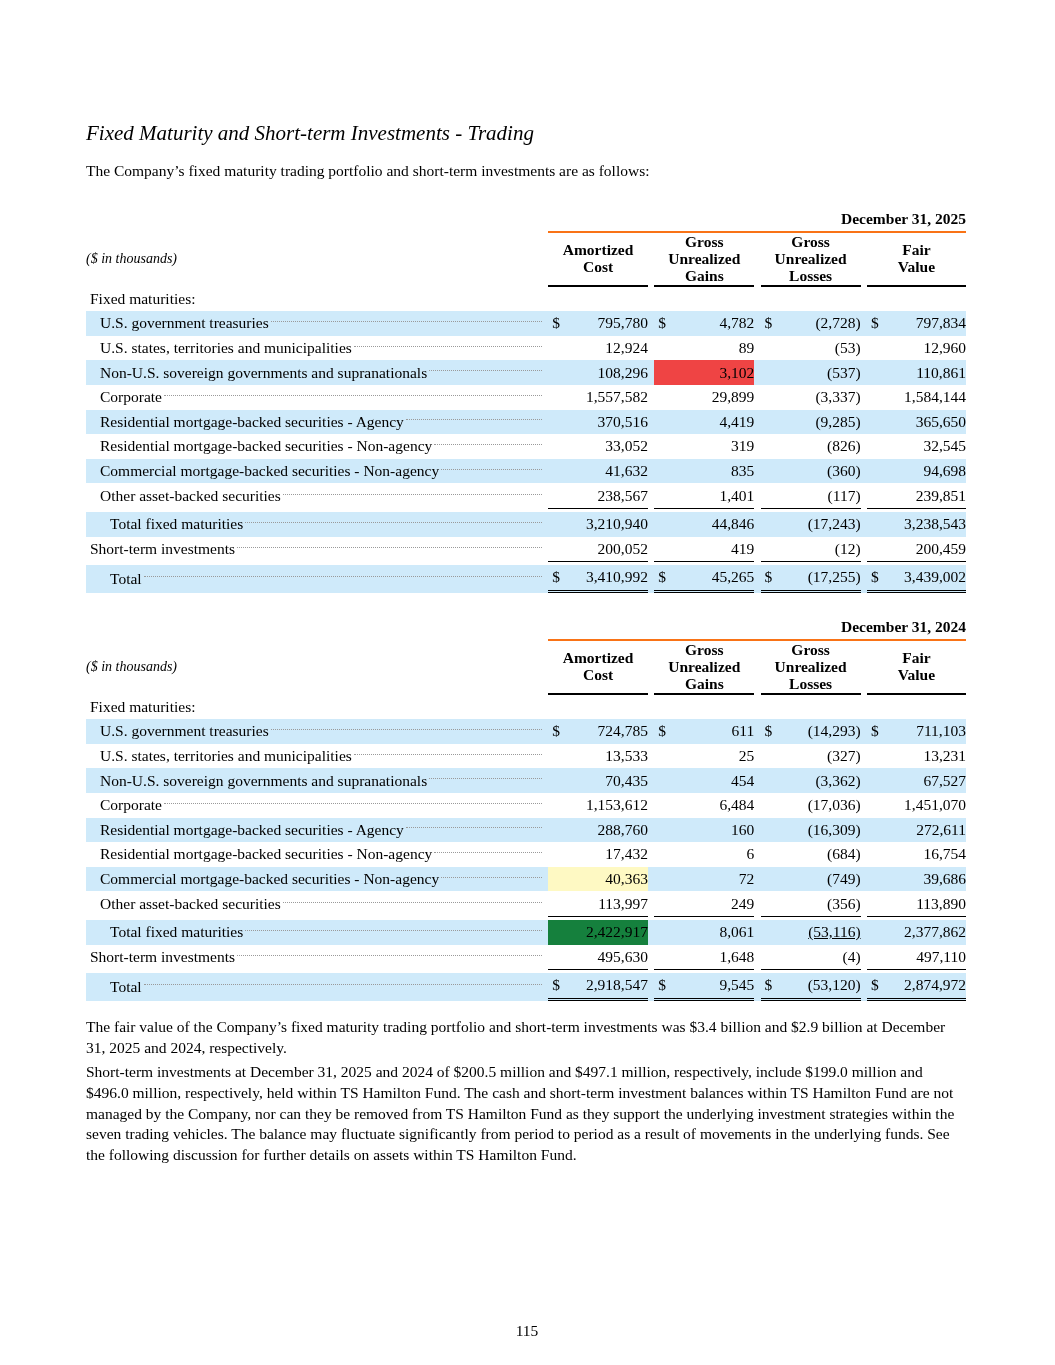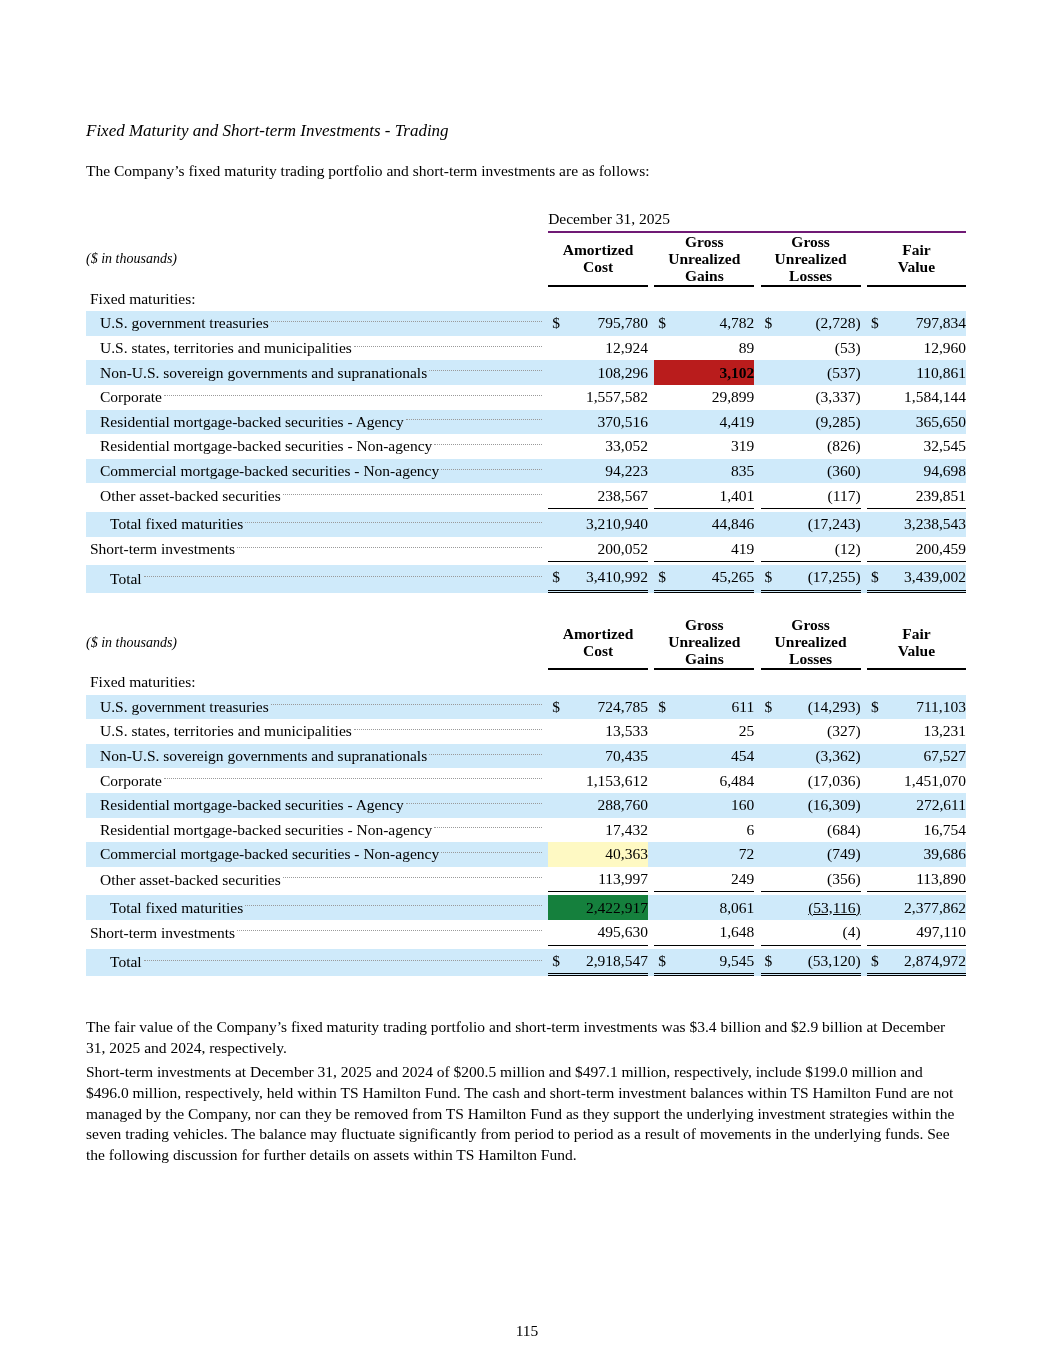--- a/index.html
+++ b/index.html
@@ -1,33 +1,33 @@
 <!DOCTYPE html>
 <html><head>
 <meta charset="utf-8">
 <style>
   html, body { margin: 0; padding: 0; background: #ffffff; }
   body {
     width: 1055px; height: 1365px; position: relative;
     font-family: "Liberation Serif", serif; color: #000; font-size: 15.5px;
   }
   .page { position: absolute; left: 86px; top: 0; width: 882px; }
-  .section-title { position: absolute; top: 121px; left: 0; font-style: italic; font-size: 17px; }
+  .section-title { position: absolute; top: 121px; left: 0; font-style: italic; font-size: 21px; }
   .intro { position: absolute; top: 162px; left: 0; font-size: 15.5px; }
 
   table.fin { position: absolute; left: 0; width: 880px; border-collapse: separate; border-spacing: 0; font-size: 15.5px; }
   table.fin td { padding: 0; height: 24.6px; line-height: 24px; vertical-align: middle; white-space: nowrap; }
   .t1 { top: 208px; }
   .t2 { top: 616px; }
 
   col.c-label { width: 473px; }
   col.c-num { width: 103px; }
   col.c-gap { width: 7px; }
 
-  .period-head td.period { text-align: left; font-weight: normal; border-bottom: 2px solid #701a75; height: 22px; line-height: 20px; }
+  .period-head td.period { text-align: right; font-weight: bold; border-bottom: 2px solid #f97316; height: 22px; line-height: 20px; }
   .hdr td { vertical-align: bottom; }
   .hdr td.colh { font-weight: bold; text-align: center; line-height: 17px; border-bottom: 2px solid #000; padding-bottom: 1px; }
   .hdr td.unit { font-style: italic; font-size: 14px; line-height: 17px; padding-bottom: 2px; }
   .hdr td { height: 58px; }
 
   tr.shade td.lbl, tr.shade td.num, tr.shade td.gap { background: #cfeafa; }
   td.lbl { position: relative; overflow: hidden; }
   td.lbl .inner { display: flex; align-items: center; padding-left: 14px; padding-right: 4px; }
   td.lbl.lvl0 .inner { padding-left: 4px; }
   td.lbl.lvl2 .inner { padding-left: 24px; }
@@ -132,21 +132,21 @@
         </tr>
         <tr class="shade">
           <td class="lbl " style="background: rgb(207, 234, 250);">
             <div class="inner">
               <span>Non-U.S. sovereign governments and supranationals</span>
               <span class="dots"></span>
             </div>
           </td>
           <td class="num" style="background: rgb(207, 234, 250);"><span>108,296</span></td>
           <td class="gap" style="background: rgb(207, 234, 250);"></td>
-          <td class="num" style="background: #b91c1c; font-weight: bold;"><span>3,102</span></td>
+          <td class="num" style="background: #ef4444;"><span>3,102</span></td>
           <td class="gap" style="background: rgb(207, 234, 250);"></td>
           <td class="num" style="background: rgb(207, 234, 250);"><span>(537)</span></td>
           <td class="gap" style="background: rgb(207, 234, 250);"></td>
           <td class="num" style="background: rgb(207, 234, 250);"><span>110,861</span></td>
         </tr>
         <tr class="">
           <td class="lbl ">
             <div class="inner">
               <span>Corporate</span>
               <span class="dots"></span>
@@ -190,21 +190,21 @@
           <td class="gap"></td>
           <td class="num"><span>32,545</span></td>
         </tr>
         <tr class="shade">
           <td class="lbl " style="background: rgb(207, 234, 250);">
             <div class="inner">
               <span>Commercial mortgage-backed securities - Non-agency</span>
               <span class="dots"></span>
             </div>
           </td>
-          <td class="num" style="background: rgb(207, 234, 250);"><span>94,223</span></td>
+          <td class="num" style="background: rgb(207, 234, 250);"><span>41,632</span></td>
           <td class="gap" style="background: rgb(207, 234, 250);"></td>
           <td class="num" style="background: rgb(207, 234, 250);"><span>835</span></td>
           <td class="gap" style="background: rgb(207, 234, 250);"></td>
           <td class="num" style="background: rgb(207, 234, 250);"><span>(360)</span></td>
           <td class="gap" style="background: rgb(207, 234, 250);"></td>
           <td class="num" style="background: rgb(207, 234, 250);"><span>94,698</span></td>
         </tr>
         <tr class="">
           <td class="lbl ">
             <div class="inner">
@@ -279,20 +279,24 @@
       <col class="c-label">
         <col class="c-num">
         <col class="c-gap">
         <col class="c-num">
         <col class="c-gap">
         <col class="c-num">
         <col class="c-gap">
         <col class="c-num">
     </colgroup>
     <tbody class="tbody">
+        <tr class="period-head">
+          <td></td>
+          <td colspan="7" class="period">December 31, 2024</td>
+        </tr>
         <tr class="hdr">
           <td class="unit">($ in thousands)</td>
           <td class="colh">
             <div></div>
             <div>Amortized</div>
             <div>Cost</div>
           </td>
           <td></td>
           <td class="colh">
             <div>Gross</div>

